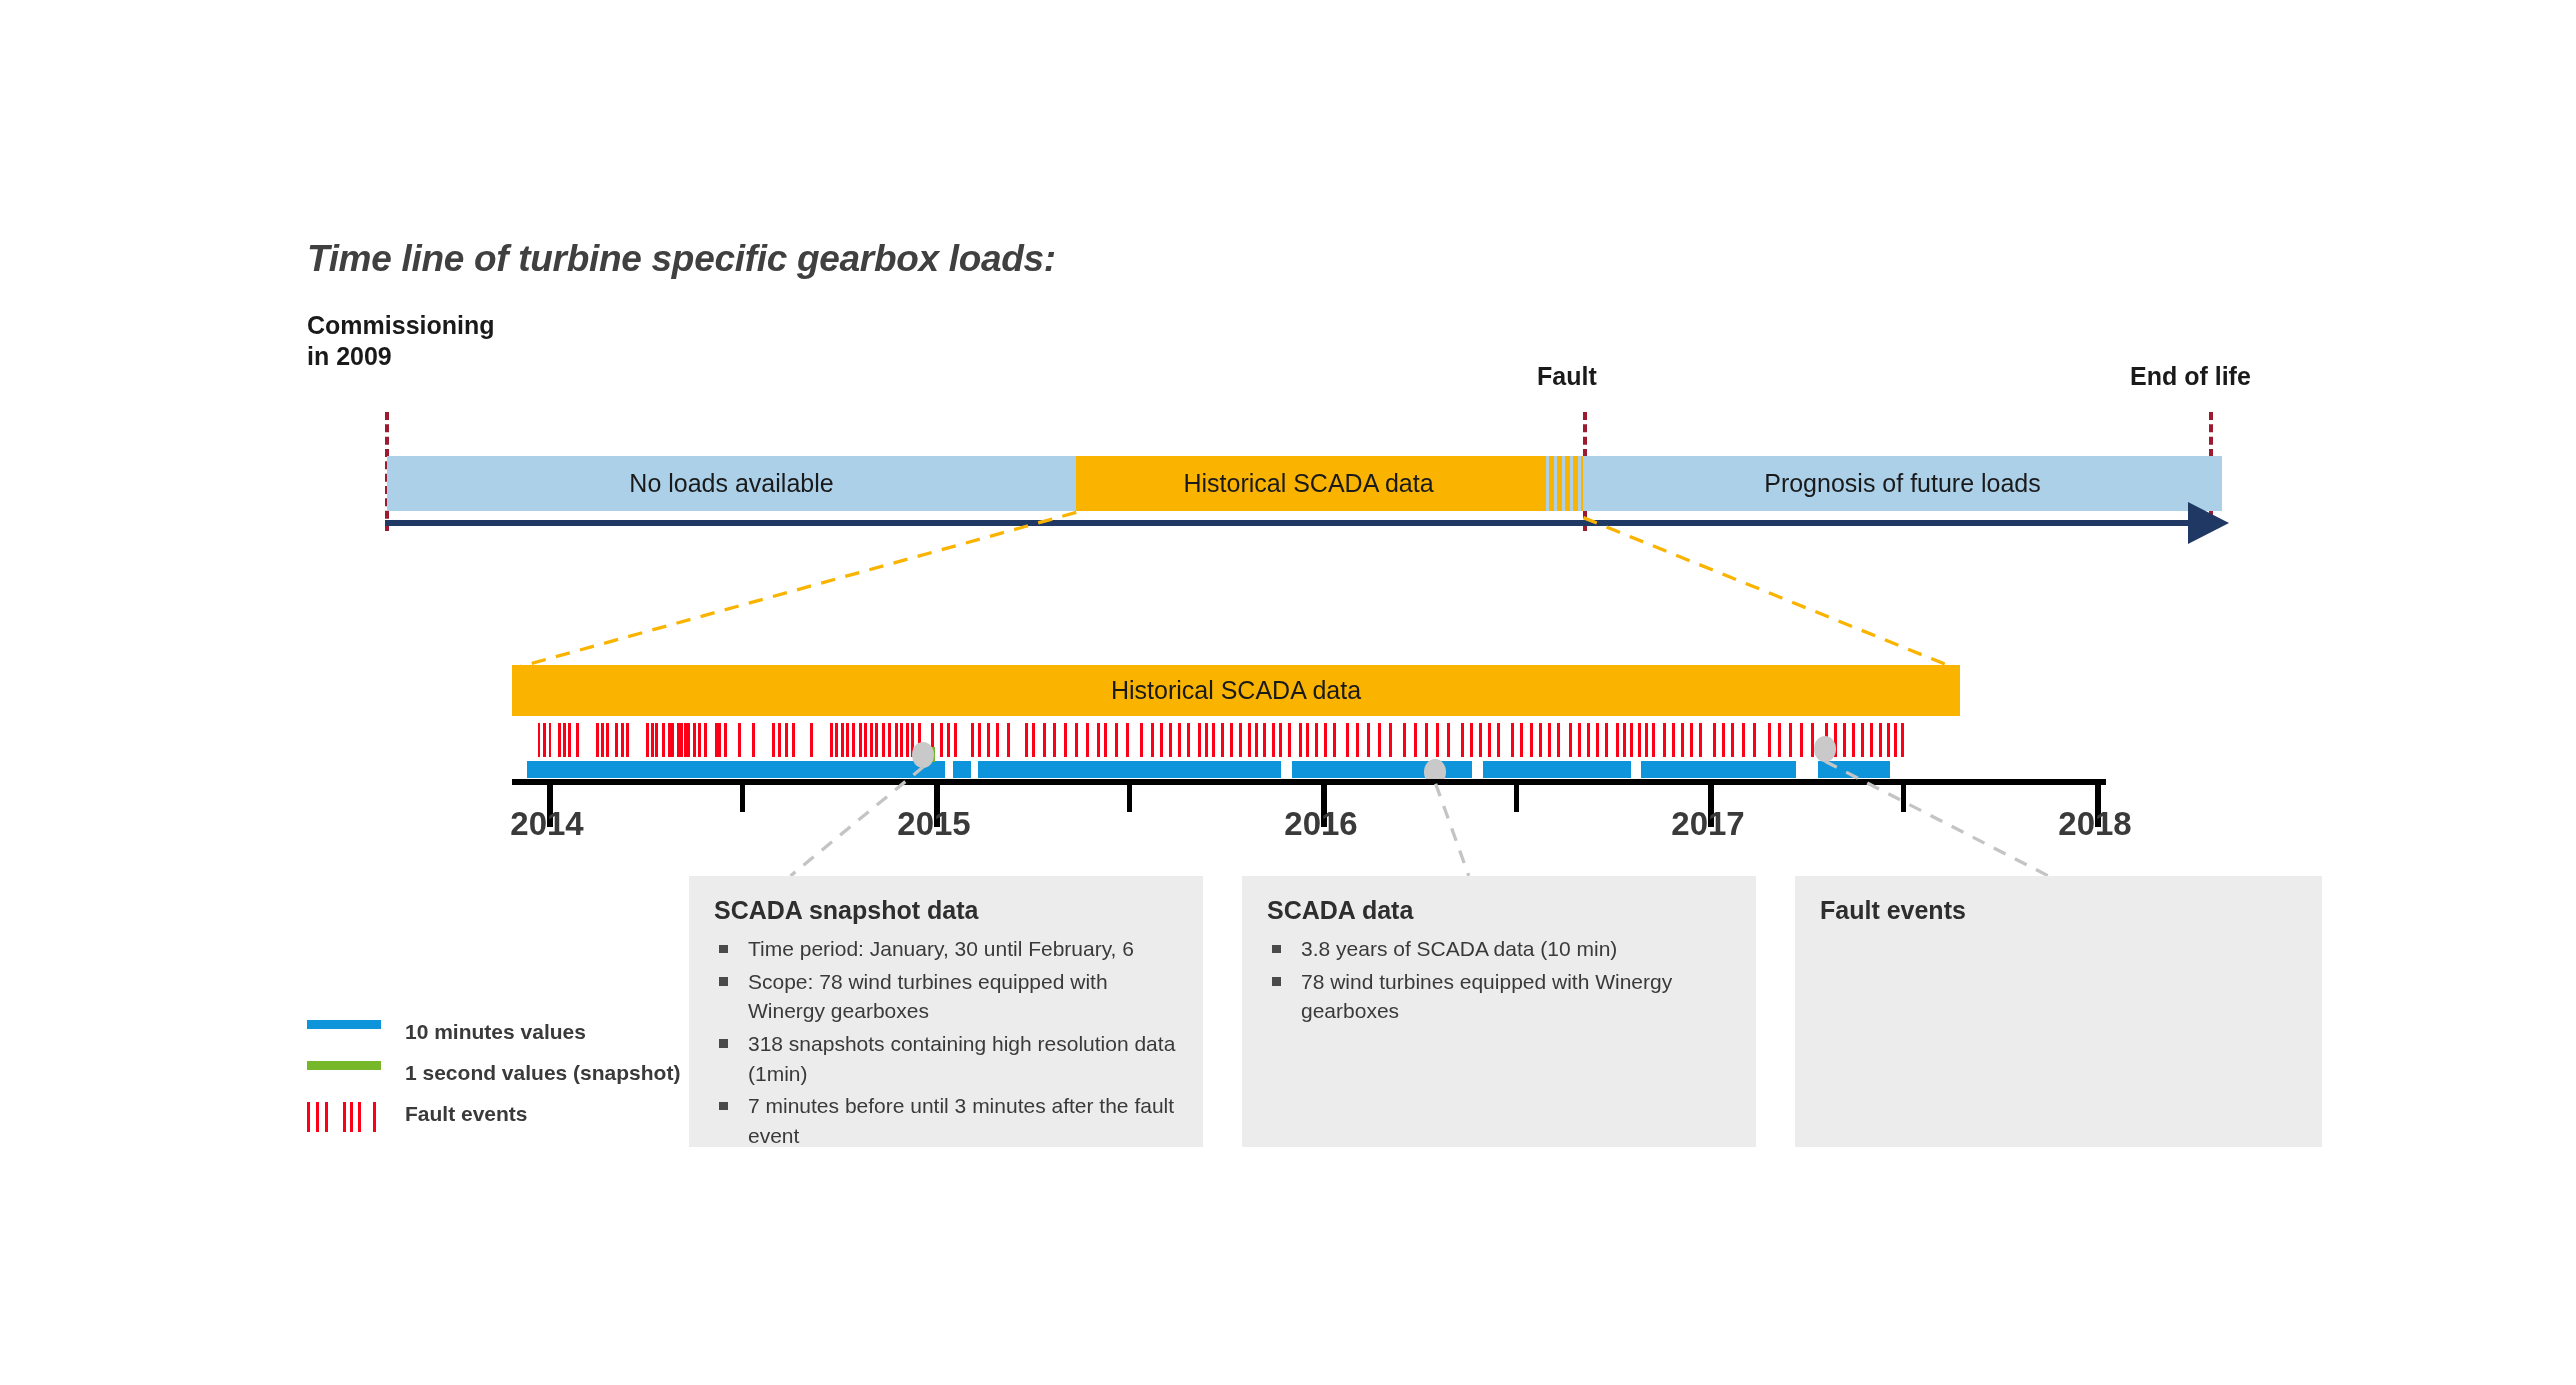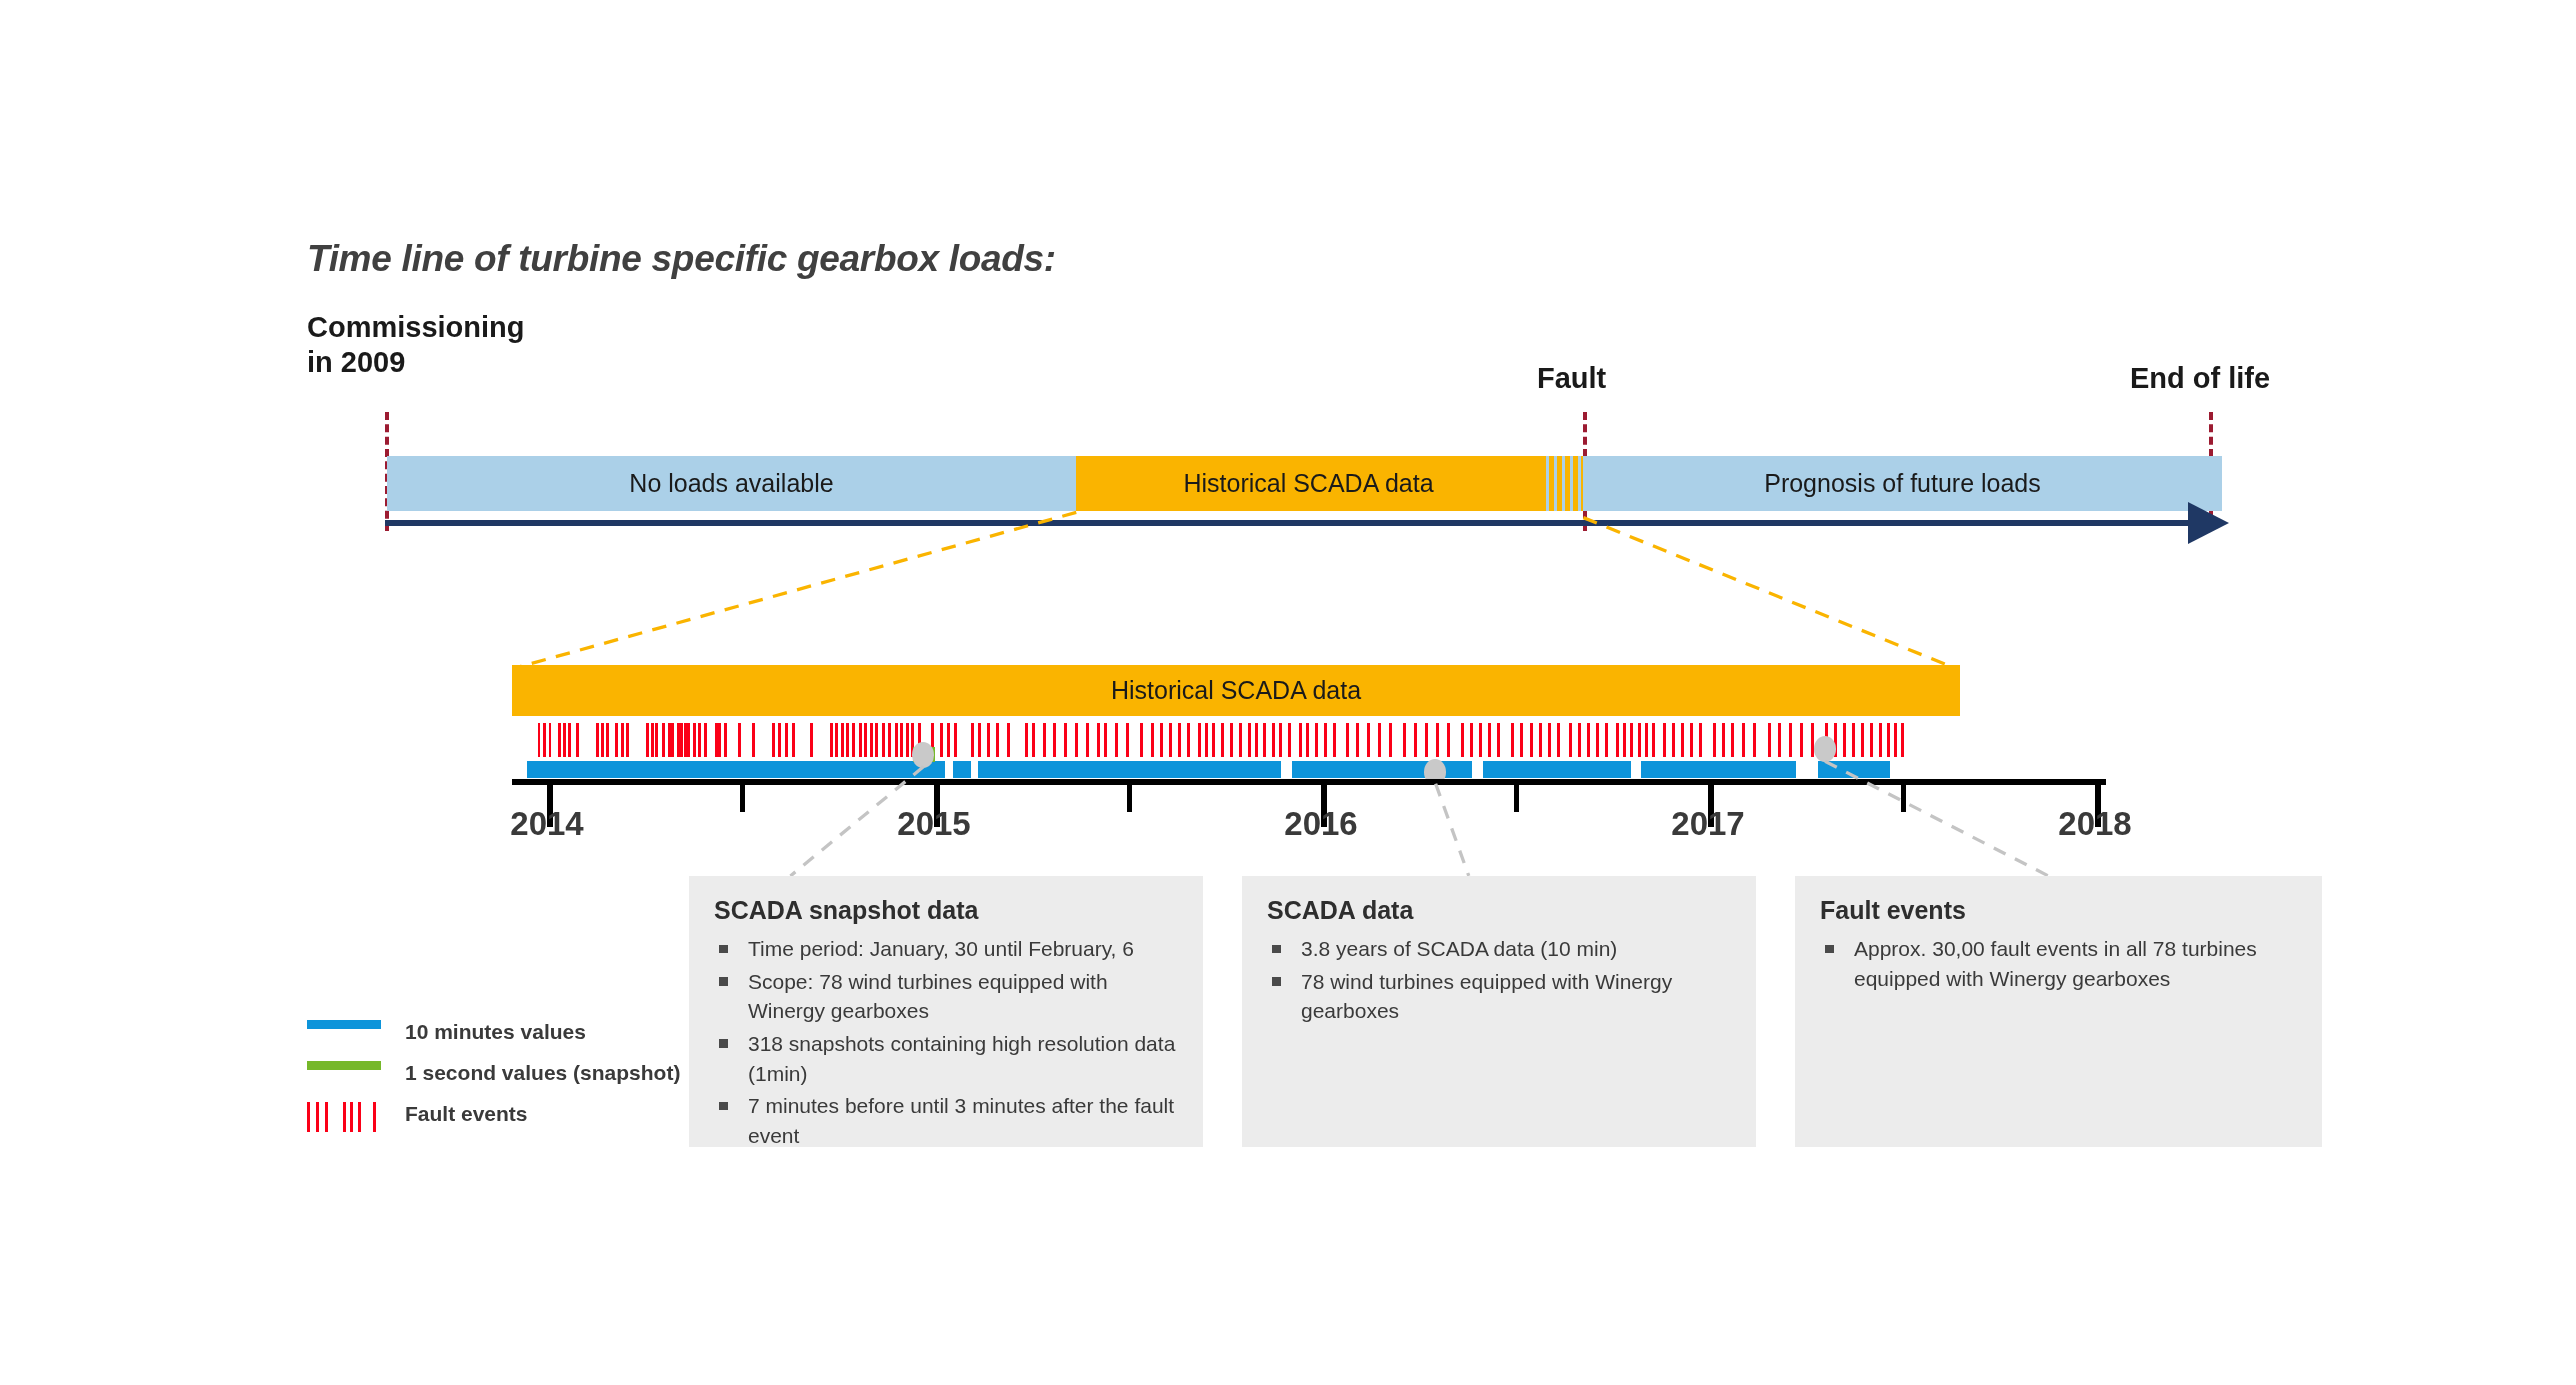--- a/index.html
+++ b/index.html
@@ -5,21 +5,21 @@
   html,body{margin:0;padding:0;background:#ffffff;}
   body{width:2576px;height:1385px;position:relative;overflow:hidden;
        font-family:"Liberation Sans","DejaVu Sans",sans-serif;color:#3a3a3a;}
   .abs{position:absolute;}
 
   
   #title{left:307px;top:238px;font-size:37px;font-weight:bold;font-style:italic;
          color:#404040;letter-spacing:-0.3px;white-space:nowrap;}
 
   
-  .marker-label{font-size:29px;font-weight:bold;color:#1a1a1a;line-height:1.22;white-space:nowrap;}
+  .marker-label{font-size:25px;font-weight:bold;color:#1a1a1a;line-height:1.22;white-space:nowrap;}
   #lbl-commissioning{left:307px;top:310px;}
   #lbl-today{left:1537px;top:361px;}
   #lbl-eol{left:2130px;top:361px;text-align:center;}
 
   
   .vmark{width:0;border-left:4.6px dashed #9c1b31;}
   #vm-commissioning{left:385px;top:412px;height:119px;}
   #vm-today{left:1583px;top:412px;height:119px;}
   #vm-eol{left:2209px;top:412px;height:119px;}
 
@@ -330,23 +330,20 @@
 <div class="infobox" id="box-scada">
   <div class="ibox-title">SCADA data</div>
   <ul class="ibox-list">
     <li>3.8 years of SCADA data (10 min)</li>
     <li>78 wind turbines equipped with Winergy gearboxes</li>
   </ul>
 </div>
 
 <div class="infobox" id="box-fault">
   <div class="ibox-title">Fault events</div>
-  <ul class="ibox-list">
-    <li>Approx. 30,00 fault events in all 78 turbines equipped with Winergy gearboxes</li>
-  </ul>
 </div>
 
 <div class="abs" id="legend">
   <div class="leg-row">
     <div class="leg-swatch" style="background:#0d94da"></div>
     <div class="leg-label">10 minutes values</div>
   </div>
   <div class="leg-row">
     <div class="leg-swatch" style="background:#76b82a"></div>
     <div class="leg-label">1 second values (snapshot)</div>

